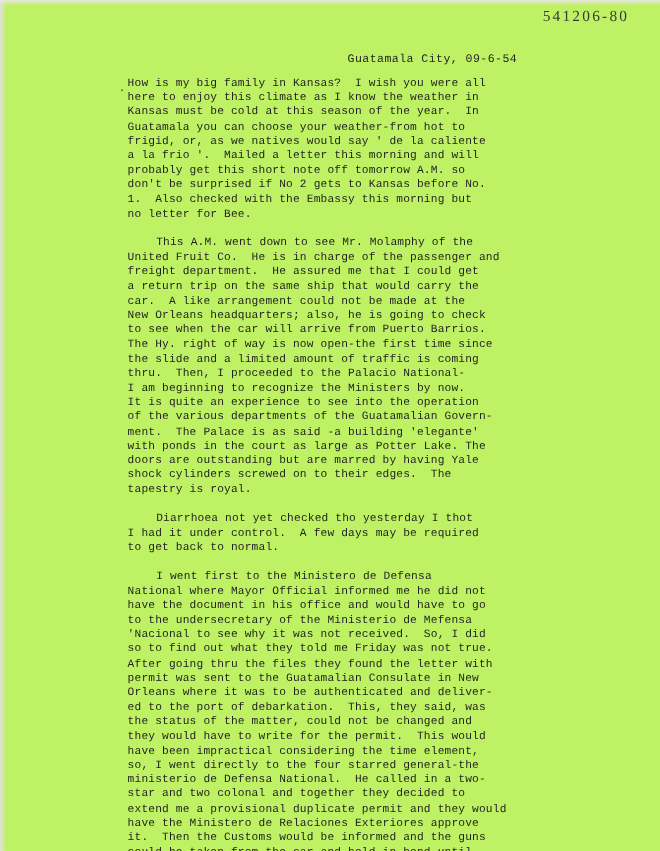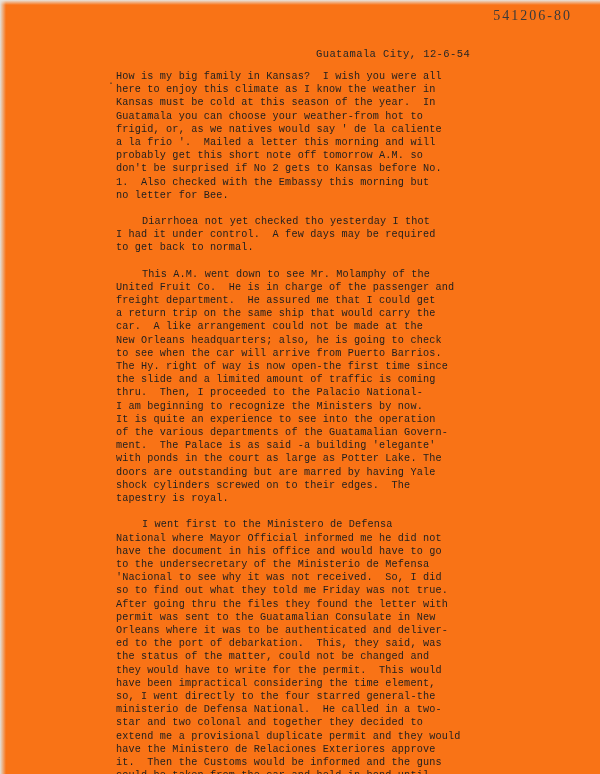--- a/index.html
+++ b/index.html
@@ -10,21 +10,21 @@
     width: 600px;
     height: 774px;
     background: #ffffff;
     font-family: "Liberation Mono", monospace;
     overflow: hidden;
   }
   .page {
     position: relative;
     width: 600px;
     height: 774px;
-    background: #f97316;
+    background: #bef264;
     box-sizing: border-box;
   }
   .archive-number {
     position: absolute;
     top: 8px;
     right: 28px;
     font-family: "Liberation Serif", serif;
     font-size: 14px;
     letter-spacing: 2px;
     color: #3a3a3a;
@@ -86,56 +86,56 @@
 </style>
 </head>
 <body>
 
 <div class="page">
   <div class="edge-shadow-left"></div>
   <div class="edge-shadow-top"></div>
 
   <div class="archive-number">541206-80</div>
 
-  <div class="dateline">Guatamala City, 12-6-54</div>
+  <div class="dateline">Guatamala City, 09-6-54</div>
 
   <div class="dot-mark">.</div>
 
   <div class="body-area">
     <p class="para">How is my big family in Kansas?  I wish you were all
 here to enjoy this climate as I know the weather in
 Kansas must be cold at this season of the year.  In
 Guatamala you can choose your weather-from hot to
 frigid, or, as we natives would say ' de la caliente
 a la frio '.  Mailed a letter this morning and will
 probably get this short note off tomorrow A.M. so
 don't be surprised if No 2 gets to Kansas before No.
 1.  Also checked with the Embassy this morning but
 no letter for Bee.</p>
-    <p class="para indent">Diarrhoea not yet checked tho yesterday I thot
-I had it under control.  A few days may be required
-to get back to normal.</p>
     <p class="para indent">This A.M. went down to see Mr. Molamphy of the
 United Fruit Co.  He is in charge of the passenger and
 freight department.  He assured me that I could get
 a return trip on the same ship that would carry the
 car.  A like arrangement could not be made at the
 New Orleans headquarters; also, he is going to check
 to see when the car will arrive from Puerto Barrios.
 The Hy. right of way is now open-the first time since
 the slide and a limited amount of traffic is coming
 thru.  Then, I proceeded to the Palacio National-
 I am beginning to recognize the Ministers by now.
 It is quite an experience to see into the operation
 of the various departments of the Guatamalian Govern-
 ment.  The Palace is as said -a building 'elegante'
 with ponds in the court as large as Potter Lake. The
 doors are outstanding but are marred by having Yale
 shock cylinders screwed on to their edges.  The
 tapestry is royal.</p>
+    <p class="para indent">Diarrhoea not yet checked tho yesterday I thot
+I had it under control.  A few days may be required
+to get back to normal.</p>
     <p class="para indent">I went first to the Ministero de Defensa
 National where Mayor Official informed me he did not
 have the document in his office and would have to go
 to the undersecretary of the Ministerio de Mefensa
 'Nacional to see why it was not received.  So, I did
 so to find out what they told me Friday was not true.
 After going thru the files they found the letter with
 permit was sent to the Guatamalian Consulate in New
 Orleans where it was to be authenticated and deliver-
 ed to the port of debarkation.  This, they said, was

